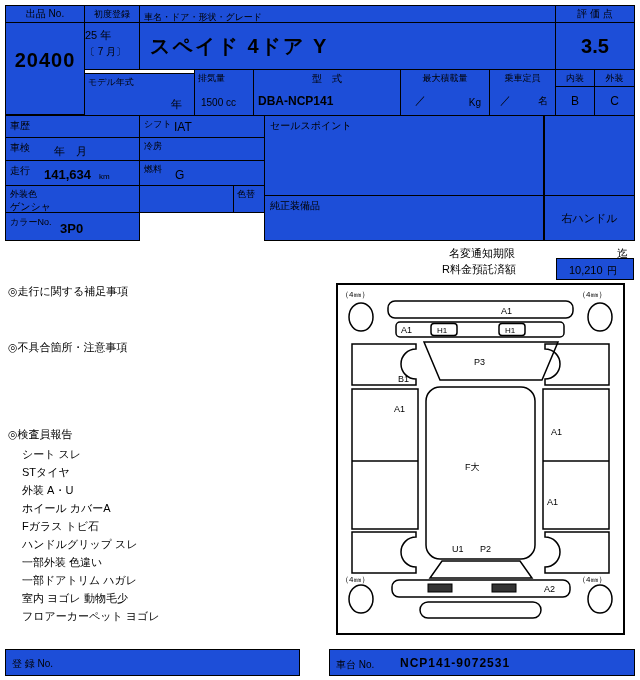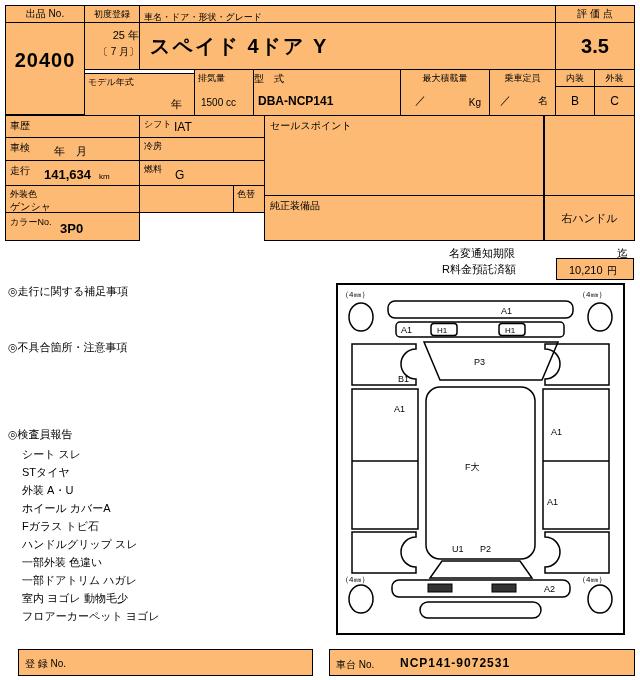--- a/index.html
+++ b/index.html
@@ -1,19 +1,19 @@
 <!DOCTYPE html>
 <html><head>
 <meta charset="utf-8">
 <style>
   body{margin:0;background:#fff}
   .sheet{position:relative;width:640px;height:680px;background:#fff;color:#000;
          font-family:"Liberation Sans","DejaVu Sans",sans-serif;overflow:hidden}
   .abs{position:absolute;box-sizing:border-box}
-  .b{border:1px solid #000;background:#fdba74}
+  .b{border:1px solid #000;background:#1d4ed8}
   .fc{display:flex;align-items:center;justify-content:center}
   .sp{position:absolute;white-space:nowrap}
   .f7{font-size:7px}.f8{font-size:8px}.f9{font-size:9px}.f10{font-size:10px}
   .f11{font-size:11px}.f12{font-size:12px}.f13{font-size:13px}
   .f16{font-size:20px}.f20{font-size:20px}
   .bd{font-weight:bold}
   .insp-item{font-size:11px;line-height:18px;padding-left:14px;white-space:nowrap}
   svg text{font-family:inherit}
 </style>
 </head>
@@ -24,21 +24,21 @@
   <div class="abs b fc" style="left:5px;top:5px;width:80px;height:18px">
     <span class="f10">出品 No.</span>
   </div>
   <div class="abs b" style="left:5px;top:22px;width:80px;height:93px;text-align:center">
     <div class="f20 bd" style="padding-top:26px;letter-spacing:1px">20400</div>
   </div>
 
   <div class="abs b fc" style="left:84px;top:5px;width:56px;height:18px">
     <span class="f9">初度登録</span>
   </div>
-  <div class="abs b" style="left:84px;top:22px;width:56px;height:48px;text-align:right">
+  <div class="abs b" style="left:84px;top:22px;width:56px;height:48px;text-align:left">
     <div class="f11" style="padding-top:5px">25 年</div>
     <div class="f10" style="padding-top:2px">〔 7 月〕</div>
   </div>
 
   <div class="abs b" style="left:139px;top:5px;width:417px;height:18px;line-height:17px;padding-left:4px">
     <span class="f9">車名・ドア・形状・グレード</span>
   </div>
   <div class="abs b" style="left:139px;top:22px;width:417px;height:48px;line-height:46px;padding-left:10px">
     <span class="f16 bd" style="letter-spacing:2px">スペイド 4ドア Y</span>
   </div>
@@ -52,21 +52,21 @@
 
   <div class="abs b" style="left:84px;top:73px;width:111px;height:47px">
     <span class="sp f9" style="left:3px;top:2px">モデル年式</span>
     <span class="sp f11" style="right:12px;bottom:7px">年</span>
   </div>
   <div class="abs b" style="left:194px;top:69px;width:60px;height:47px">
     <span class="sp f9" style="left:3px;top:2px">排気量</span>
     <span class="sp f10" style="left:6px;bottom:7px">1500 cc</span>
   </div>
   <div class="abs b" style="left:253px;top:69px;width:148px;height:47px">
-    <div class="f10" style="text-align:left;padding-top:2px">型　式</div>
+    <div class="f10" style="text-align:center;padding-top:2px">型　式</div>
     <span class="sp f12 bd" style="left:4px;bottom:7px">DBA-NCP141</span>
   </div>
   <div class="abs b" style="left:400px;top:69px;width:90px;height:47px">
     <div class="f9" style="text-align:center;padding-top:2px">最大積載量</div>
     <span class="sp f11" style="left:14px;bottom:7px">／</span>
     <span class="sp f10" style="right:8px;bottom:7px">Kg</span>
   </div>
   <div class="abs b" style="left:489px;top:69px;width:67px;height:47px">
     <div class="f9" style="text-align:center;padding-top:2px">乗車定員</div>
     <span class="sp f11" style="left:10px;bottom:7px">／</span>
@@ -212,21 +212,21 @@
         <text x="213" y="150">A1</text>
         <text x="209" y="220">A1</text>
         <text x="127" y="185">F大</text>
         <text x="114" y="267">U1</text>
         <text x="142" y="267">P2</text>
         <text x="206" y="307">A2</text>
       </g>
     </svg>
   </div>
 
-  <div class="abs b" style="left:18px;top:649px;width:295px;height:27px">
+  <div class="abs b" style="left:5px;top:649px;width:295px;height:27px">
     <span class="sp f10" style="left:6px;top:7px">登 録 No.</span>
   </div>
   <div class="abs b" style="left:329px;top:649px;width:306px;height:27px">
     <span class="sp f10" style="left:6px;top:8px">車台 No.</span>
     <span class="sp f12 bd" style="left:70px;top:6px;letter-spacing:1px">NCP141-9072531</span>
   </div>
 
 </div>
 
 </body></html>

